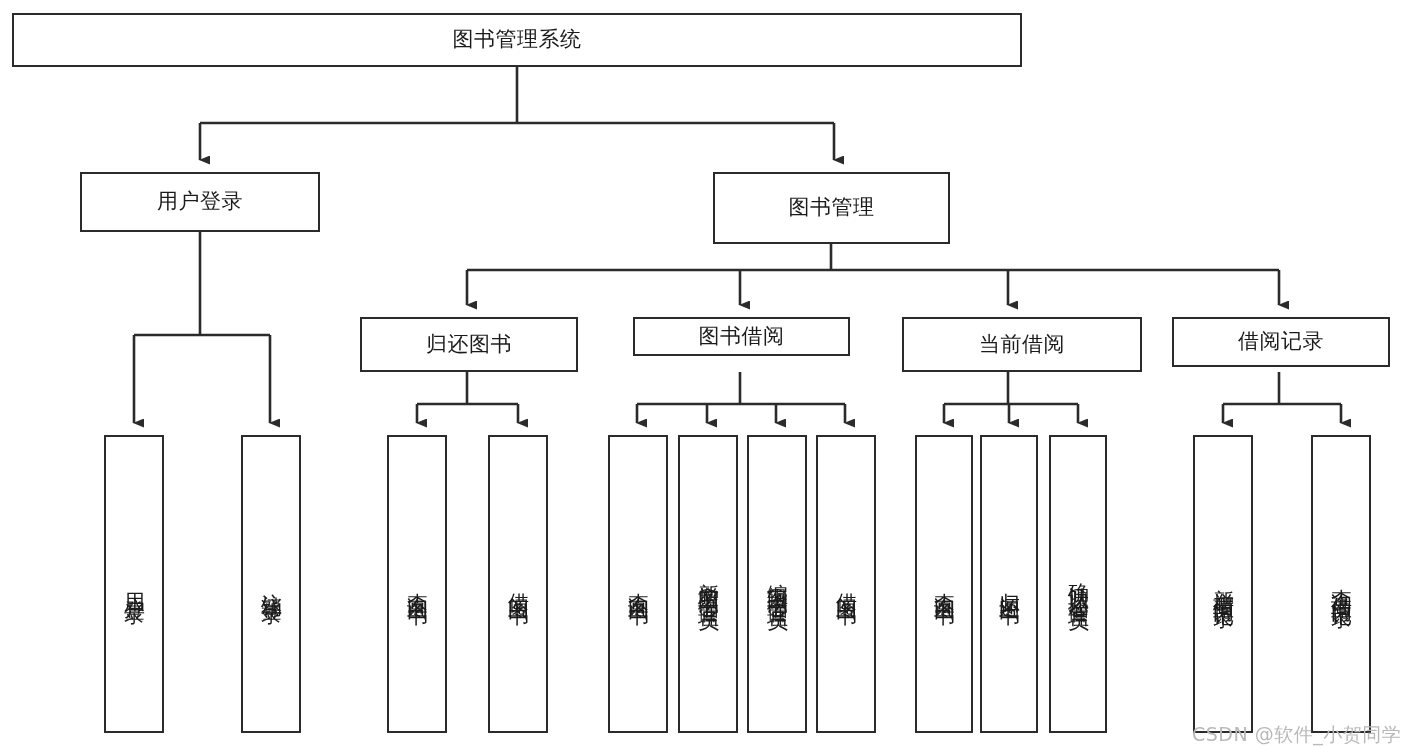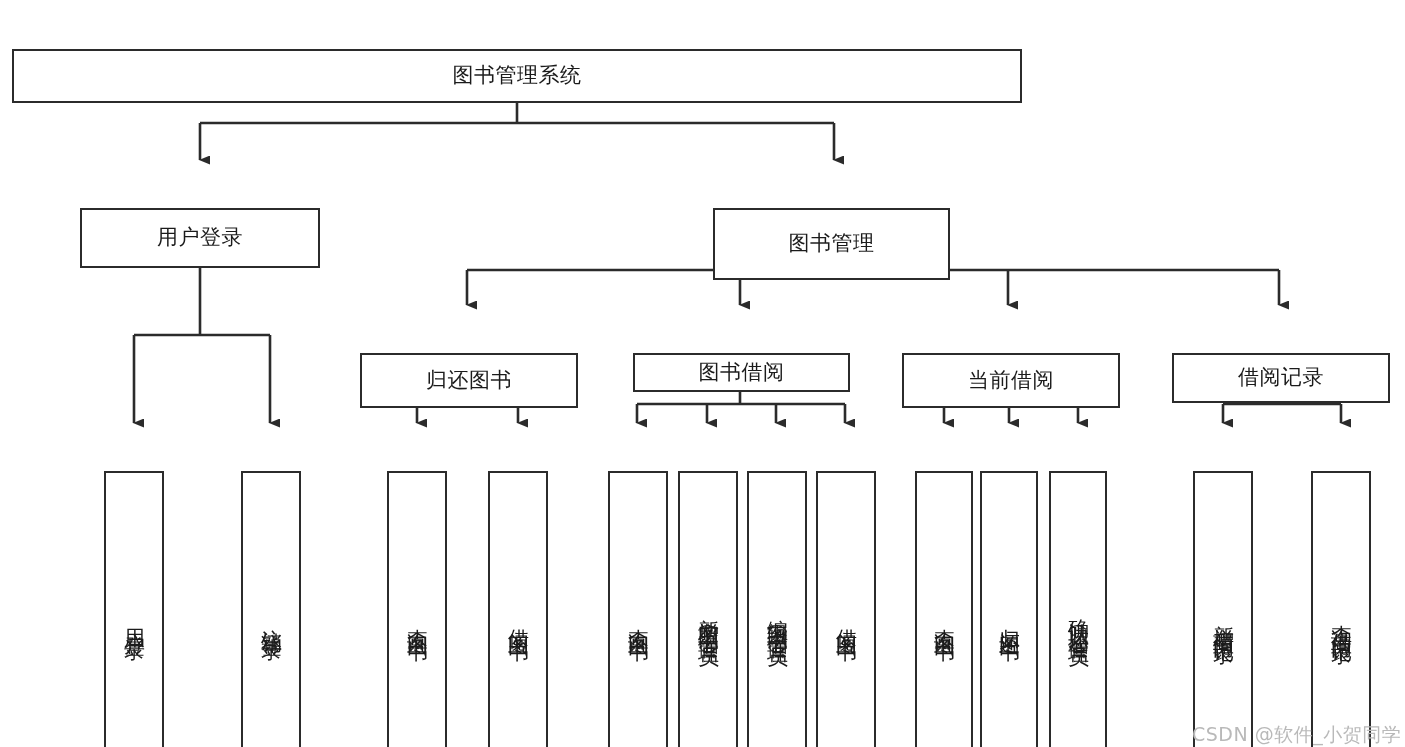--- a/index.html
+++ b/index.html
@@ -24,21 +24,20 @@
   }
   .node {
     position: absolute;
     box-sizing: border-box;
     background: #ffffff;
     border: 2px solid #2b2b2b;
     display: flex;
     align-items: center;
     justify-content: center;
     color: #1b1b1b;
-    margin-top: 36px;
   }
   .node-h {
     font-size: 21px;
     letter-spacing: 0.5px;
     line-height: 1.1;
     white-space: nowrap;
   }
   .node-v {
     writing-mode: vertical-rl;
     text-orientation: upright;
@@ -123,21 +122,21 @@
   <div class="node node-h" style="left:713px; top:172px; width:237px; height:72px;">
     <span>图书管理</span>
   </div>
 
   <div class="node node-h" style="left:360px; top:317px; width:218px; height:55px;">
     <span>归还图书</span>
   </div>
   <div class="node node-h" style="left:633px; top:317px; width:217px; height:39px;">
     <span>图书借阅</span>
   </div>
-  <div class="node node-h" style="left:902px; top:317px; width:218px; height:55px;">
+  <div class="node node-h" style="left:902px; top:317px; width:240px; height:55px;">
     <span>当前借阅</span>
   </div>
   <div class="node node-h" style="left:1172px; top:317px; width:218px; height:50px;">
     <span>借阅记录</span>
   </div>
 
   <div class="node node-v" style="left:104px; top:435px; width:60px; height:298px;">
     <span>用户登录</span>
   </div>
   <div class="node node-v" style="left:241px; top:435px; width:60px; height:298px;">

